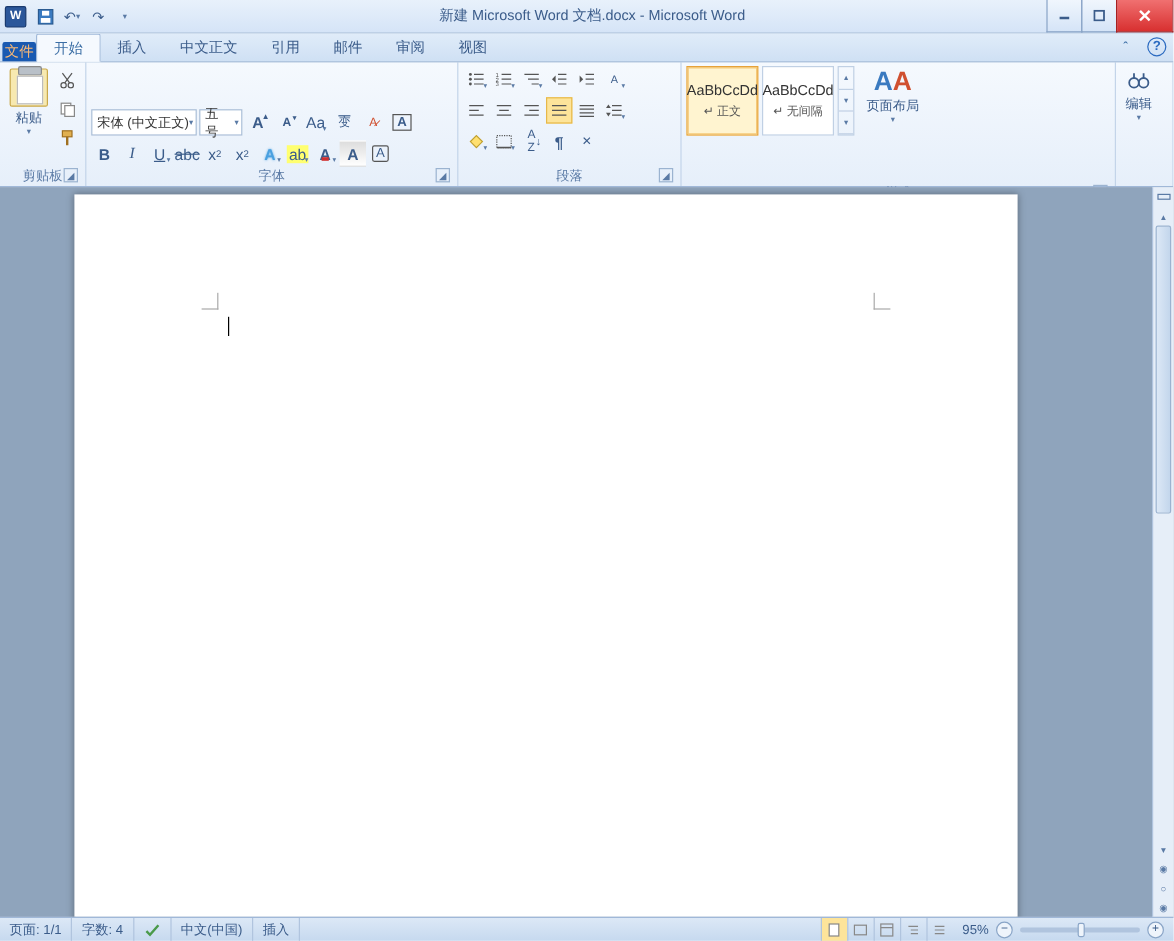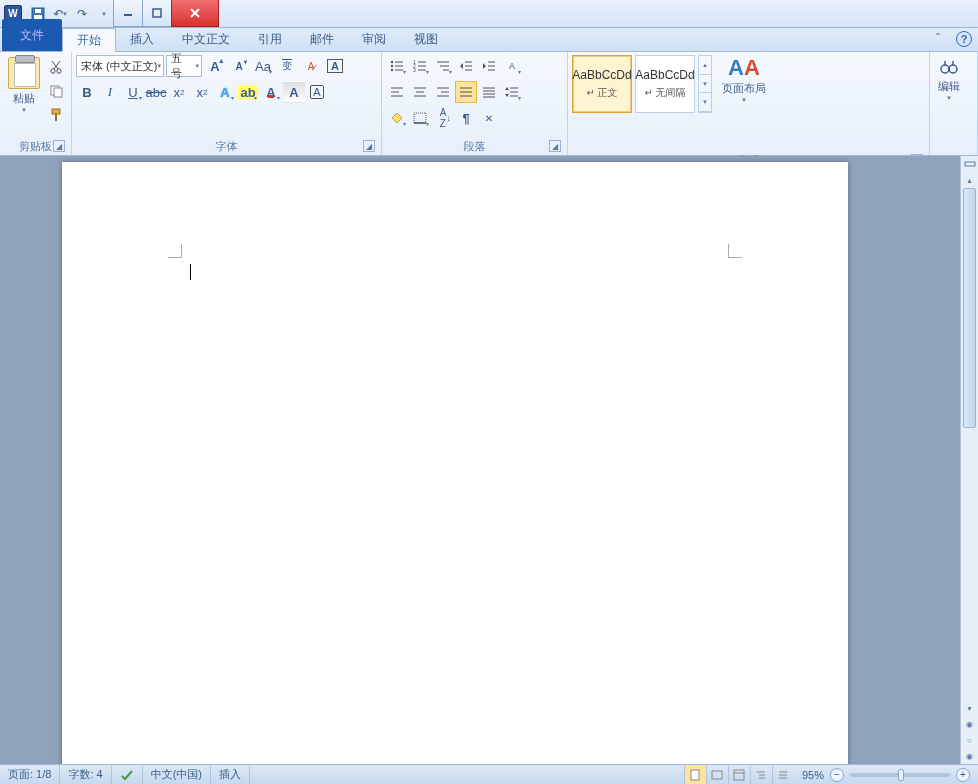--- a/index.html
+++ b/index.html
@@ -10,21 +10,21 @@
 .w-icon { width:18px; height:18px; background:#2b579a; color:#fff; border:1px solid #1a3a6e; border-radius:2px; display:flex; align-items:center; justify-content:center; font-weight:bold; font-size:10px; margin:0 4px; }
 .qat { display:flex; gap:2px; margin-left:2px; }
 .qat-btn { width:20px; height:20px; display:flex; align-items:center; justify-content:center; color:#3b5c8a; cursor:pointer; border-radius:2px; }
 .title-text { flex:1; text-align:center; color:#3b5c8a; }
 .winctrls { display:flex; height:100%; }
 .winbtn { width:30px; display:flex; align-items:center; justify-content:center; border:1px solid #8aa5c7; border-top:none; color:#3b5c8a; margin-left:-1px; background:linear-gradient(#f0f6fd,#d5e4f7); }
 .winbtn.close { width:48px; background:linear-gradient(#f07070,#d83030); color:#fff; border-color:#a82020; border-top-right-radius:0; }
 
 
 .tabrow { height:24px; background:linear-gradient(#e0ecf9,#cfe0f4); display:flex; align-items:flex-end; font-size:12px; border-bottom:1px solid #a0b8d8; padding-left:2px; position:relative; }
-.file-tab { background:#1a5ab1; color:#c4b5fd; padding:4px 18px; height:32px; display:flex; align-items:center; border-top-left-radius:2px; border-top-right-radius:2px; }
+.file-tab { background:#1a5ab1; color:#fdba74; padding:4px 2px; height:16px; display:flex; align-items:center; border-top-left-radius:2px; border-top-right-radius:2px; }
 .tab { padding:4px 14px; color:#3b5c8a; cursor:pointer; height:24px; display:flex; align-items:center; }
 .tab.active { background:#f5f9fe; border:1px solid #a0b8d8; border-bottom:1px solid #f5f9fe; border-top-left-radius:2px; border-top-right-radius:2px; margin-bottom:-1px; color:#3b6ea5; }
 .tab-right { position:absolute; right:6px; top:3px; display:flex; gap:10px; }
 .tr-btn { width:16px; height:16px; color:#3b6ea5; display:flex; align-items:center; justify-content:center; cursor:pointer; }
 
 
 .ribbon { height:104px; background:linear-gradient(#f5f9fe,#e6effa); border-bottom:1px solid #a0b8d8; display:flex; }
 .group { border-right:1px solid #c3d4e9; display:flex; flex-direction:column; padding:3px 4px 0; }
 .group-body { flex:1; display:flex; align-items:flex-start; }
 .group-label { height:16px; font-size:11px; color:#5a7aa5; text-align:center; position:relative; }
@@ -44,21 +44,21 @@
 .font-row1 { display:flex; align-items:center; gap:2px; margin-bottom:4px; }
 .combo { height:22px; border:1px solid #a8bdd8; background:#fff; font-size:11px; display:flex; align-items:center; padding:0 14px 0 4px; position:relative; color:#333; cursor:pointer; }
 .combo .ar { position:absolute; right:2px; font-size:7px; color:#5a7aa5; }
 .font-name { width:88px; overflow:hidden; white-space:nowrap; }
 .font-size { width:36px; }
 .ico-btn { width:22px; height:22px; display:flex; align-items:center; justify-content:center; cursor:pointer; font-size:13px; color:#3b5c8a; border:1px solid transparent; position:relative; }
 .ico-btn .ar { font-size:6px; position:absolute; right:1px; bottom:1px; color:#5a7aa5; }
 .font-row2 { display:flex; align-items:center; gap:1px; }
 .strike { text-decoration:line-through; }
 .A-glow { color:#4aa0e0; text-shadow:0 0 2px #4aa0e0; font-weight:bold; }
-.A-hl { background:#ffff70; padding:0 2px; font-weight:bold; }
+.A-hl { background:#ffff70; padding:0 2px; font-weight:normal; }
 .A-red { position:relative; font-weight:bold; }
 .A-red::after { content:""; position:absolute; left:2px; right:2px; bottom:2px; height:3px; background:#d03030; }
 .A-circle { border:1px solid #555; border-radius:2px; padding:0 2px; font-size:11px; }
 .A-box { border:1px solid #555; padding:0 3px; font-size:11px; font-weight:bold; }
 
 
 .para-col { display:flex; flex-direction:column; gap:4px; }
 .para-row { display:flex; gap:1px; }
 .active-btn { background:#fde49a; border:1px solid #e6b84a!important; }
 
@@ -120,20 +120,21 @@
           <rect x="3" y="8" width="8" height="4" fill="#fff"></rect>
           <rect x="4" y="2" width="6" height="4" fill="#fff"></rect>
         </svg>
       </div>
     <div class="qat-btn">↶<span class="dd">▾</span></div>
     <div class="qat-btn">↷</div>
     <div class="qat-btn">
         <span class="dd">▾</span>
       </div>
   </div>
+  <div class="title-text">新建 Microsoft Word 文档.docx  -  Microsoft Word</div>
   <div class="winctrls">
     <div class="winbtn">
         <svg width="10" height="10">
           <line x1="1" y1="7" x2="9" y2="7" stroke="#3b5c8a" stroke-width="2"></line>
         </svg>
       </div>
     <div class="winbtn">
         <svg width="10" height="10">
           <rect x="1" y="1" width="8" height="8" fill="none" stroke="#3b5c8a" stroke-width="1.5"></rect>
         </svg>
@@ -191,21 +192,21 @@
               <rect x="3" y="1" width="8" height="5" fill="#e0b050" stroke="#a07020"></rect>
               <line x1="7" y1="6" x2="7" y2="13" stroke="#a07020" stroke-width="2"></line>
             </svg>
           </div>
       </div>
     </div>
     <div class="group-label"><span>剪贴板</span><span class="dlg">◢</span></div>
   </div>
 
   <div class="group" style="width:310px;">
-    <div class="group-body" style="flex-direction:column;">
+    <div class="group-body" style="flex-direction:column;margin-top:36px;">
       <div class="font-row1">
         <div class="combo font-name">
             <span>宋体 (中文正文)</span>
             <span class="ar">▾</span>
           </div>
         <div class="combo font-size">
             <span>五号</span>
             <span class="ar">▾</span>
           </div>
         <div class="ico-btn" style="font-weight:bold;">A<span style="font-size:7px;position:absolute;top:1px;right:2px;">▴</span></div>
@@ -434,21 +435,21 @@
         <div class="sv-thumb"></div>
       </div>
     <div class="sv-btn">▾</div>
     <div class="sv-btn">◉</div>
     <div class="sv-btn">○</div>
     <div class="sv-btn">◉</div>
   </div>
 </div>
 
 <div class="status">
-  <div class="st-item">页面: 1/8</div>
+  <div class="st-item">页面: 1/1</div>
   <div class="st-item">字数: 4</div>
   <div class="st-item">
       <svg width="14" height="14">
         <path d="M2 8 L5 11 L12 3" fill="none" stroke="#4a9a4a" stroke-width="2"></path>
       </svg>
     </div>
   <div class="st-item">中文(中国)</div>
   <div class="st-item">插入</div>
   <div class="st-spacer"></div>
   <div class="view-btns">

